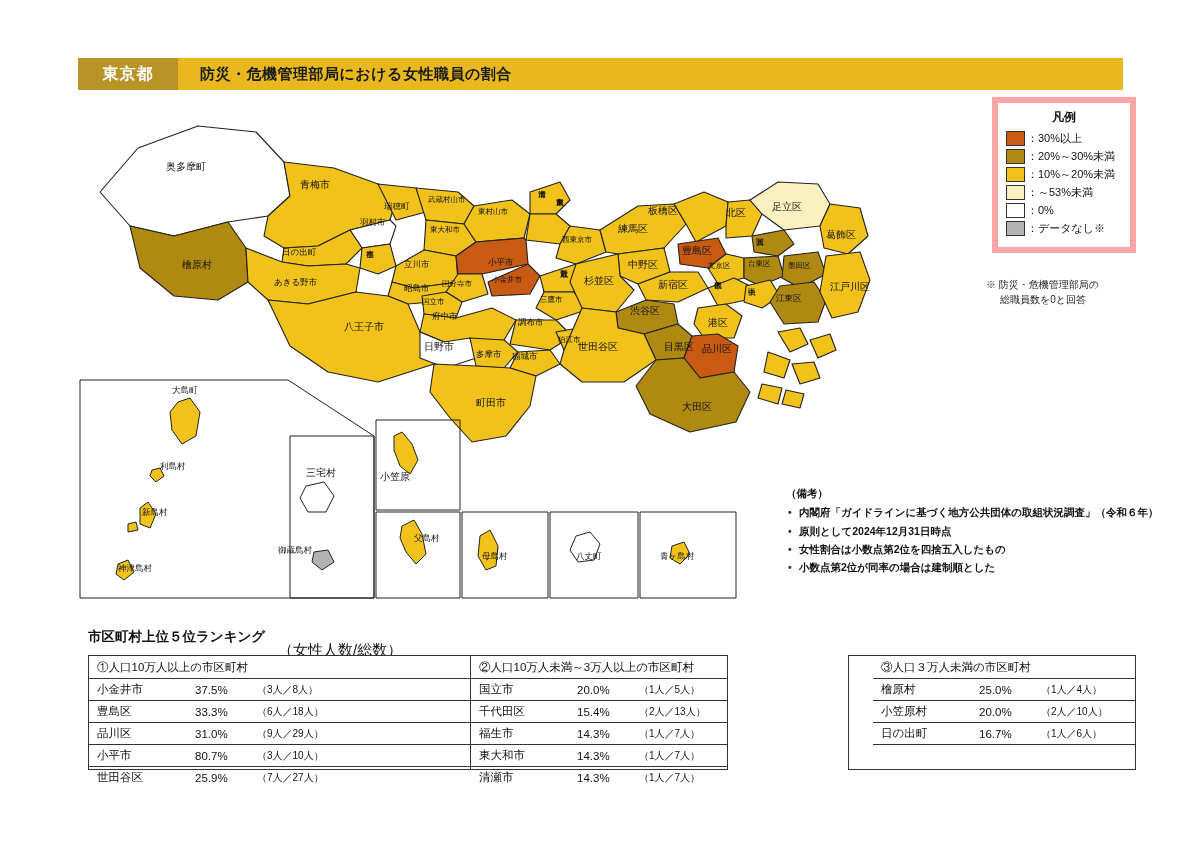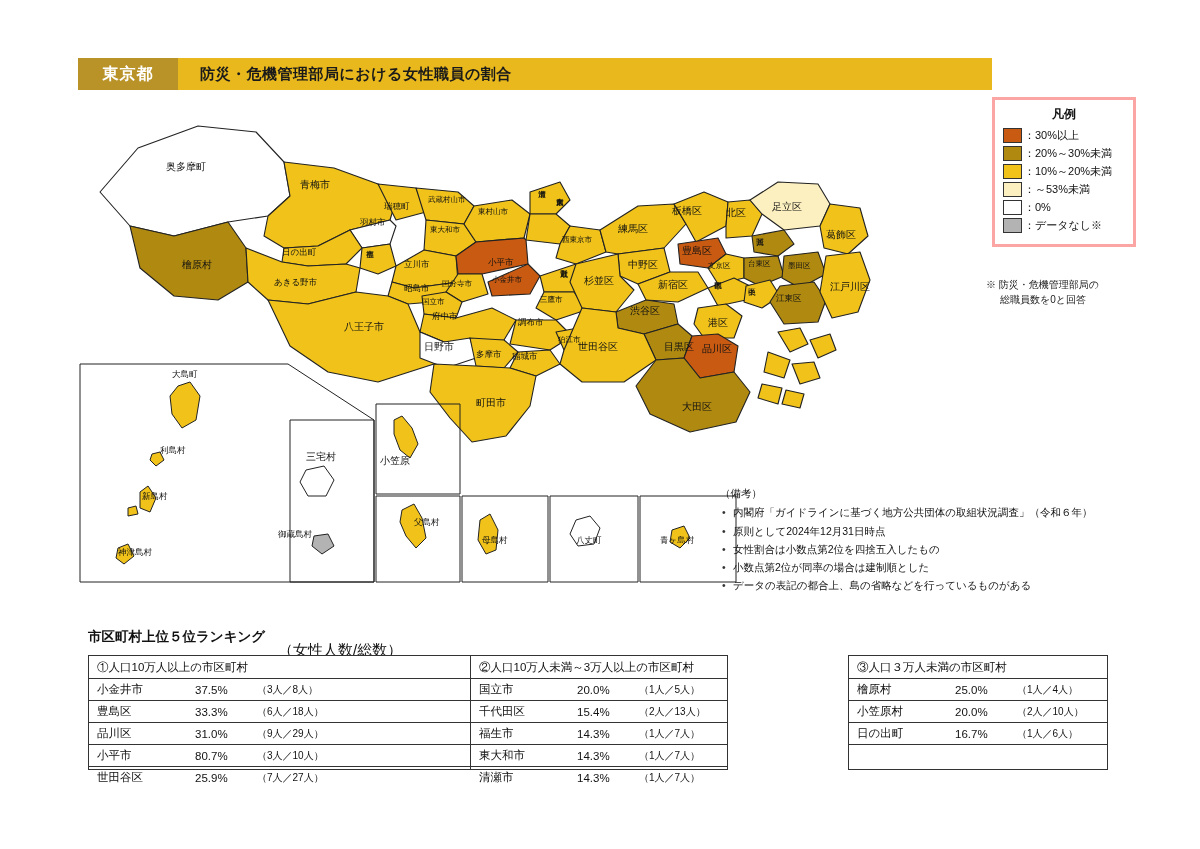--- a/index.html
+++ b/index.html
@@ -17,21 +17,21 @@
   }
   .page {
     position: absolute;
     left: 0; top: 0;
     width: 1200px; height: 849px;
   }
   
   .header {
     position: absolute;
     left: 78px; top: 58px;
-    width: 914px; height: 32px;
+    width: 1045px; height: 32px;
     display: flex;
     align-items: stretch;
   }
   .header-pref {
     width: 100px;
     background: #b99328;
     color: #ffffff;
     font-size: 16px;
     font-weight: bold;
     display: flex;
@@ -48,21 +48,21 @@
     display: flex;
     align-items: center;
     padding-left: 22px;
     letter-spacing: 0.5px;
   }
   
   .legend {
     position: absolute;
     left: 992px; top: 97px;
     width: 144px;
-    border: 3px solid #fca5a5;
+    border: 6px solid #fca5a5;
     background: #fff;
     padding: 6px 8px 8px 8px;
     box-sizing: border-box;
   }
   .legend-title {
     text-align: center;
     font-size: 12px;
     font-weight: bold;
     margin-bottom: 5px;
   }
@@ -106,30 +106,31 @@
   .map-label.vert {
     writing-mode: vertical-rl;
     text-orientation: upright;
     letter-spacing: 0px;
   }
   .map-label.sm { font-size: 8.5px; }
   .map-label.xs { font-size: 7.5px; text-align: right; }
   
   .islands {
     position: absolute;
-    left: 78px; top: 362px;
+    left: 78px; top: 378px;
     width: 660px; height: 222px;
   }
   
   .notes {
     position: absolute;
-    left: 720px; top: 485px;
+    left: 786px; top: 485px;
     width: 400px;
     font-size: 10.5px;
     line-height: 1.55;
+    font-weight: bold;
   }
   .notes .notes-head { margin-bottom: 3px; }
   .notes ul { margin: 0; padding-left: 13px; list-style: none; }
   .notes li { position: relative; margin-bottom: 2px; }
   .notes li:before {
     content: "\2022";
     position: absolute; left: -11px; top: 0;
     color: #333;
   }
   .notes li .sub { display: block; padding-left: 12px; }
@@ -146,21 +147,21 @@
     font-size: 15px;
   }
   .rank-table {
     position: absolute;
     border: 1px solid #333;
     background: #fff;
     box-sizing: border-box;
   }
   .rank-table.t1 { left: 88px; top: 655px; width: 412px; height: 115px; }
   .rank-table.t2 { left: 470px; top: 655px; width: 258px; height: 115px; }
-  .rank-table.t3 { left: 848px; top: 655px; width: 260px; height: 115px; }
+  .rank-table.t3 { left: 848px; top: 655px; width: 288px; height: 115px; padding-left: 24px; }
   .rt-head {
     font-size: 11.5px;
     padding: 4px 8px 3px 8px;
     border-bottom: 1px solid #333;
     white-space: nowrap;
   }
   .rt-row {
     display: flex;
     align-items: center;
     font-size: 11.5px;
@@ -306,21 +307,21 @@
     <div class="map-label xs" style="left:462px;top:200px">三鷹市</div>
     <div class="map-label sm" style="left:354px;top:216px">府中市</div>
     <div class="map-label sm" style="left:440px;top:222px">調布市</div>
     <div class="map-label xs" style="left:480px;top:240px">狛江市</div>
     <div class="map-label" style="left:266px;top:226px">八王子市</div>
     <div class="map-label" style="left:346px;top:246px">日野市</div>
     <div class="map-label sm" style="left:398px;top:254px">多摩市</div>
     <div class="map-label sm" style="left:434px;top:256px">稲城市</div>
     <div class="map-label" style="left:398px;top:302px">町田市</div>
     <div class="map-label" style="left:540px;top:128px">練馬区</div>
-    <div class="map-label" style="left:594px;top:110px">板橋区</div>
+    <div class="map-label" style="left:570px;top:110px">板橋区</div>
     <div class="map-label" style="left:648px;top:112px">北区</div>
     <div class="map-label" style="left:694px;top:106px">足立区</div>
     <div class="map-label" style="left:748px;top:134px">葛飾区</div>
     <div class="map-label xs vert" style="left:678px;top:136px">荒川区</div>
     <div class="map-label" style="left:604px;top:150px">豊島区</div>
     <div class="map-label xs" style="left:630px;top:166px">文京区</div>
     <div class="map-label xs" style="left:670px;top:164px">台東区</div>
     <div class="map-label xs" style="left:710px;top:166px">墨田区</div>
     <div class="map-label" style="left:550px;top:164px">中野区</div>
     <div class="map-label" style="left:506px;top:180px">杉並区</div>
@@ -416,23 +417,20 @@
       </li>
       <li>
         <span>原則として2024年12月31日時点</span>
       </li>
       <li>
         <span>女性割合は小数点第2位を四捨五入したもの</span>
       </li>
       <li>
         <span>小数点第2位が同率の場合は建制順とした</span>
       </li>
-      <li>
-        <span>データの表記の都合上、島の省略などを行っているものがある</span>
-      </li>
     </ul>
   </div>
 
   <div class="ranking-title">市区町村上位５位ランキング</div>
   <div class="ranking-unit">（女性人数/総数）</div>
 
   <div class="rank-table t1">
     <div class="rt-head">①人口10万人以上の市区町村</div>
     <div class="rt-row">
       <span class="rt-name">小金井市</span>

